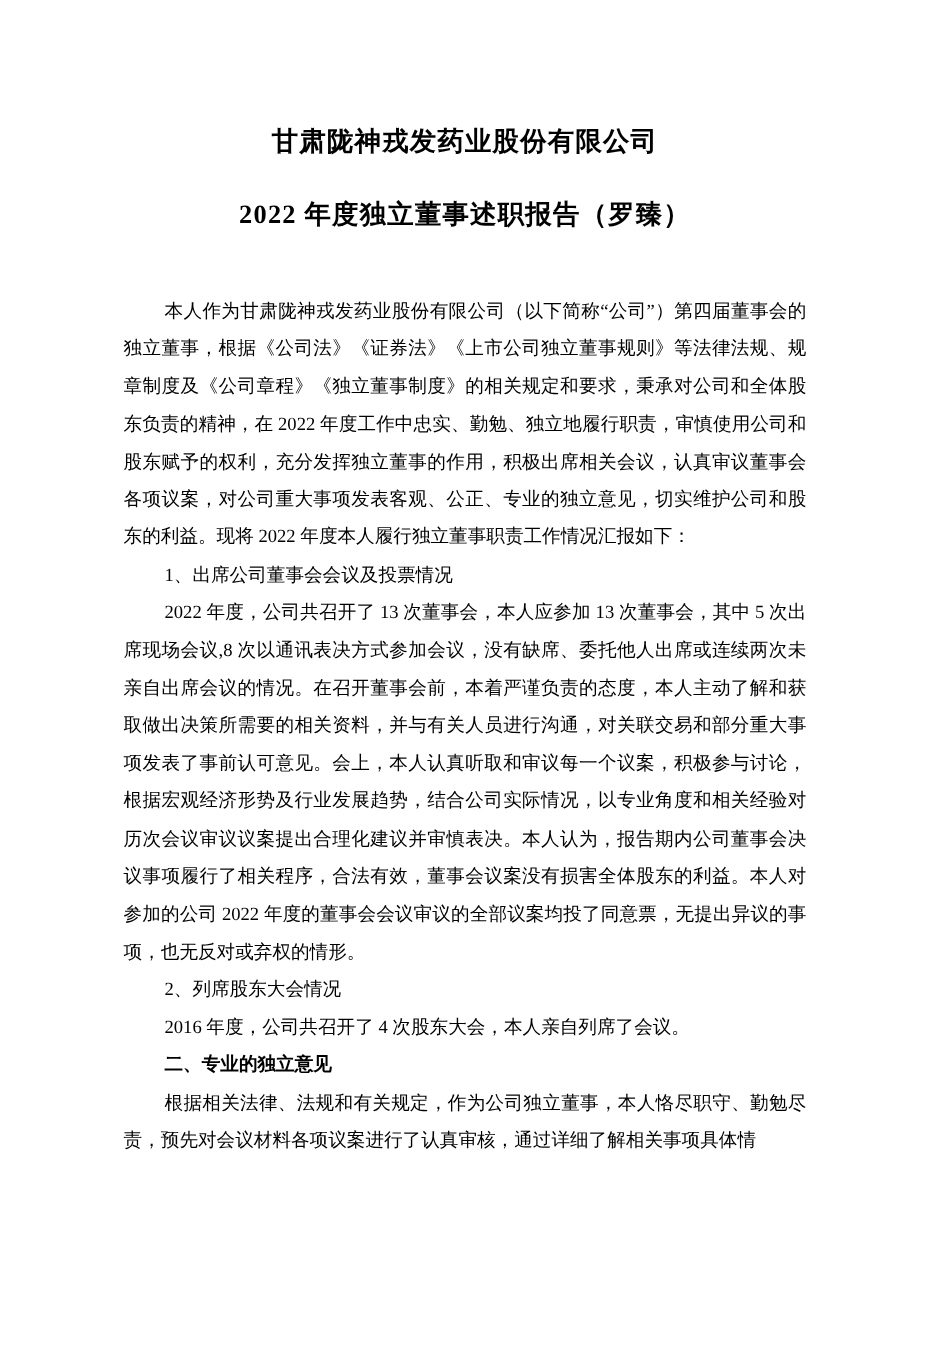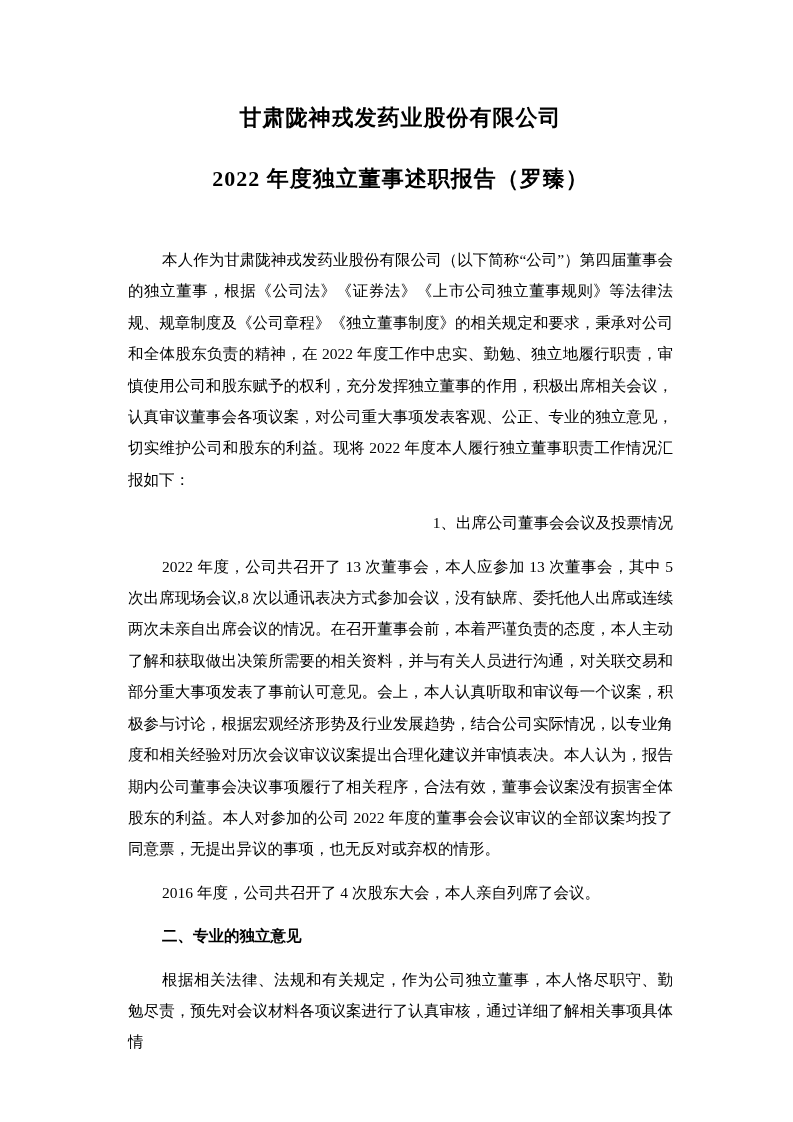--- a/index.html
+++ b/index.html
@@ -11,71 +11,72 @@
     position: relative;
     width: 793px;
     height: 1122px;
     background: #ffffff;
     overflow: hidden;
     font-family: "Liberation Serif", "DejaVu Serif", serif;
     color: #000000;
   }
   .content {
     position: absolute;
-    left: 116px;
+    left: 103px;
     top: 105px;
     width: 569px;
   }
   .doc-title {
     margin: 0;
     font-size: 22px;
     line-height: 26px;
     font-weight: bold;
     text-align: center;
     letter-spacing: 1px;
   }
   .doc-title.second {
     margin-top: 35px;
   }
   .para {
-    margin: 12px;
+    margin: 0;
     font-size: 15.5px;
     line-height: 31.4px;
     text-align: justify;
     text-indent: 2.2em;
     word-break: break-all;
   }
   .para.intro {
     margin-top: 52px;
   }
   .section-heading {
     font-weight: bold;
     text-align: left;
   }
   .sub-heading {
-    text-align: right;
+    text-align: left;
   }
 </style>
 </head>
 <body>
 
 <div class="page">
   <div class="content">
 
     <h1 class="doc-title">甘肃陇神戎发药业股份有限公司</h1>
 
     <h1 class="doc-title second">2022 年度独立董事述职报告（罗臻）</h1>
 
     <p class="para intro">本人作为甘肃陇神戎发药业股份有限公司（以下简称“公司”）第四届董事会的独立董事，根据《公司法》《证券法》《上市公司独立董事规则》等法律法规、规章制度及《公司章程》《独立董事制度》的相关规定和要求，秉承对公司和全体股东负责的精神，在 2022 年度工作中忠实、勤勉、独立地履行职责，审慎使用公司和股东赋予的权利，充分发挥独立董事的作用，积极出席相关会议，认真审议董事会各项议案，对公司重大事项发表客观、公正、专业的独立意见，切实维护公司和股东的利益。现将 2022 年度本人履行独立董事职责工作情况汇报如下：</p>
 
 
     <p class="para sub-heading">1、出席公司董事会会议及投票情况</p>
 
     <p class="para">2022 年度，公司共召开了 13 次董事会，本人应参加 13 次董事会，其中 5 次出席现场会议,8 次以通讯表决方式参加会议，没有缺席、委托他人出席或连续两次未亲自出席会议的情况。在召开董事会前，本着严谨负责的态度，本人主动了解和获取做出决策所需要的相关资料，并与有关人员进行沟通，对关联交易和部分重大事项发表了事前认可意见。会上，本人认真听取和审议每一个议案，积极参与讨论，根据宏观经济形势及行业发展趋势，结合公司实际情况，以专业角度和相关经验对历次会议审议议案提出合理化建议并审慎表决。本人认为，报告期内公司董事会决议事项履行了相关程序，合法有效，董事会议案没有损害全体股东的利益。本人对参加的公司 2022 年度的董事会会议审议的全部议案均投了同意票，无提出异议的事项，也无反对或弃权的情形。</p>
 
+    <p class="para sub-heading">2、列席股东大会情况</p>
 
     <p class="para">2016 年度，公司共召开了 4 次股东大会，本人亲自列席了会议。</p>
 
     <p class="para section-heading">二、专业的独立意见</p>
 
     <p class="para">根据相关法律、法规和有关规定，作为公司独立董事，本人恪尽职守、勤勉尽责，预先对会议材料各项议案进行了认真审核，通过详细了解相关事项具体情</p>
 
   </div>
 </div>
 

